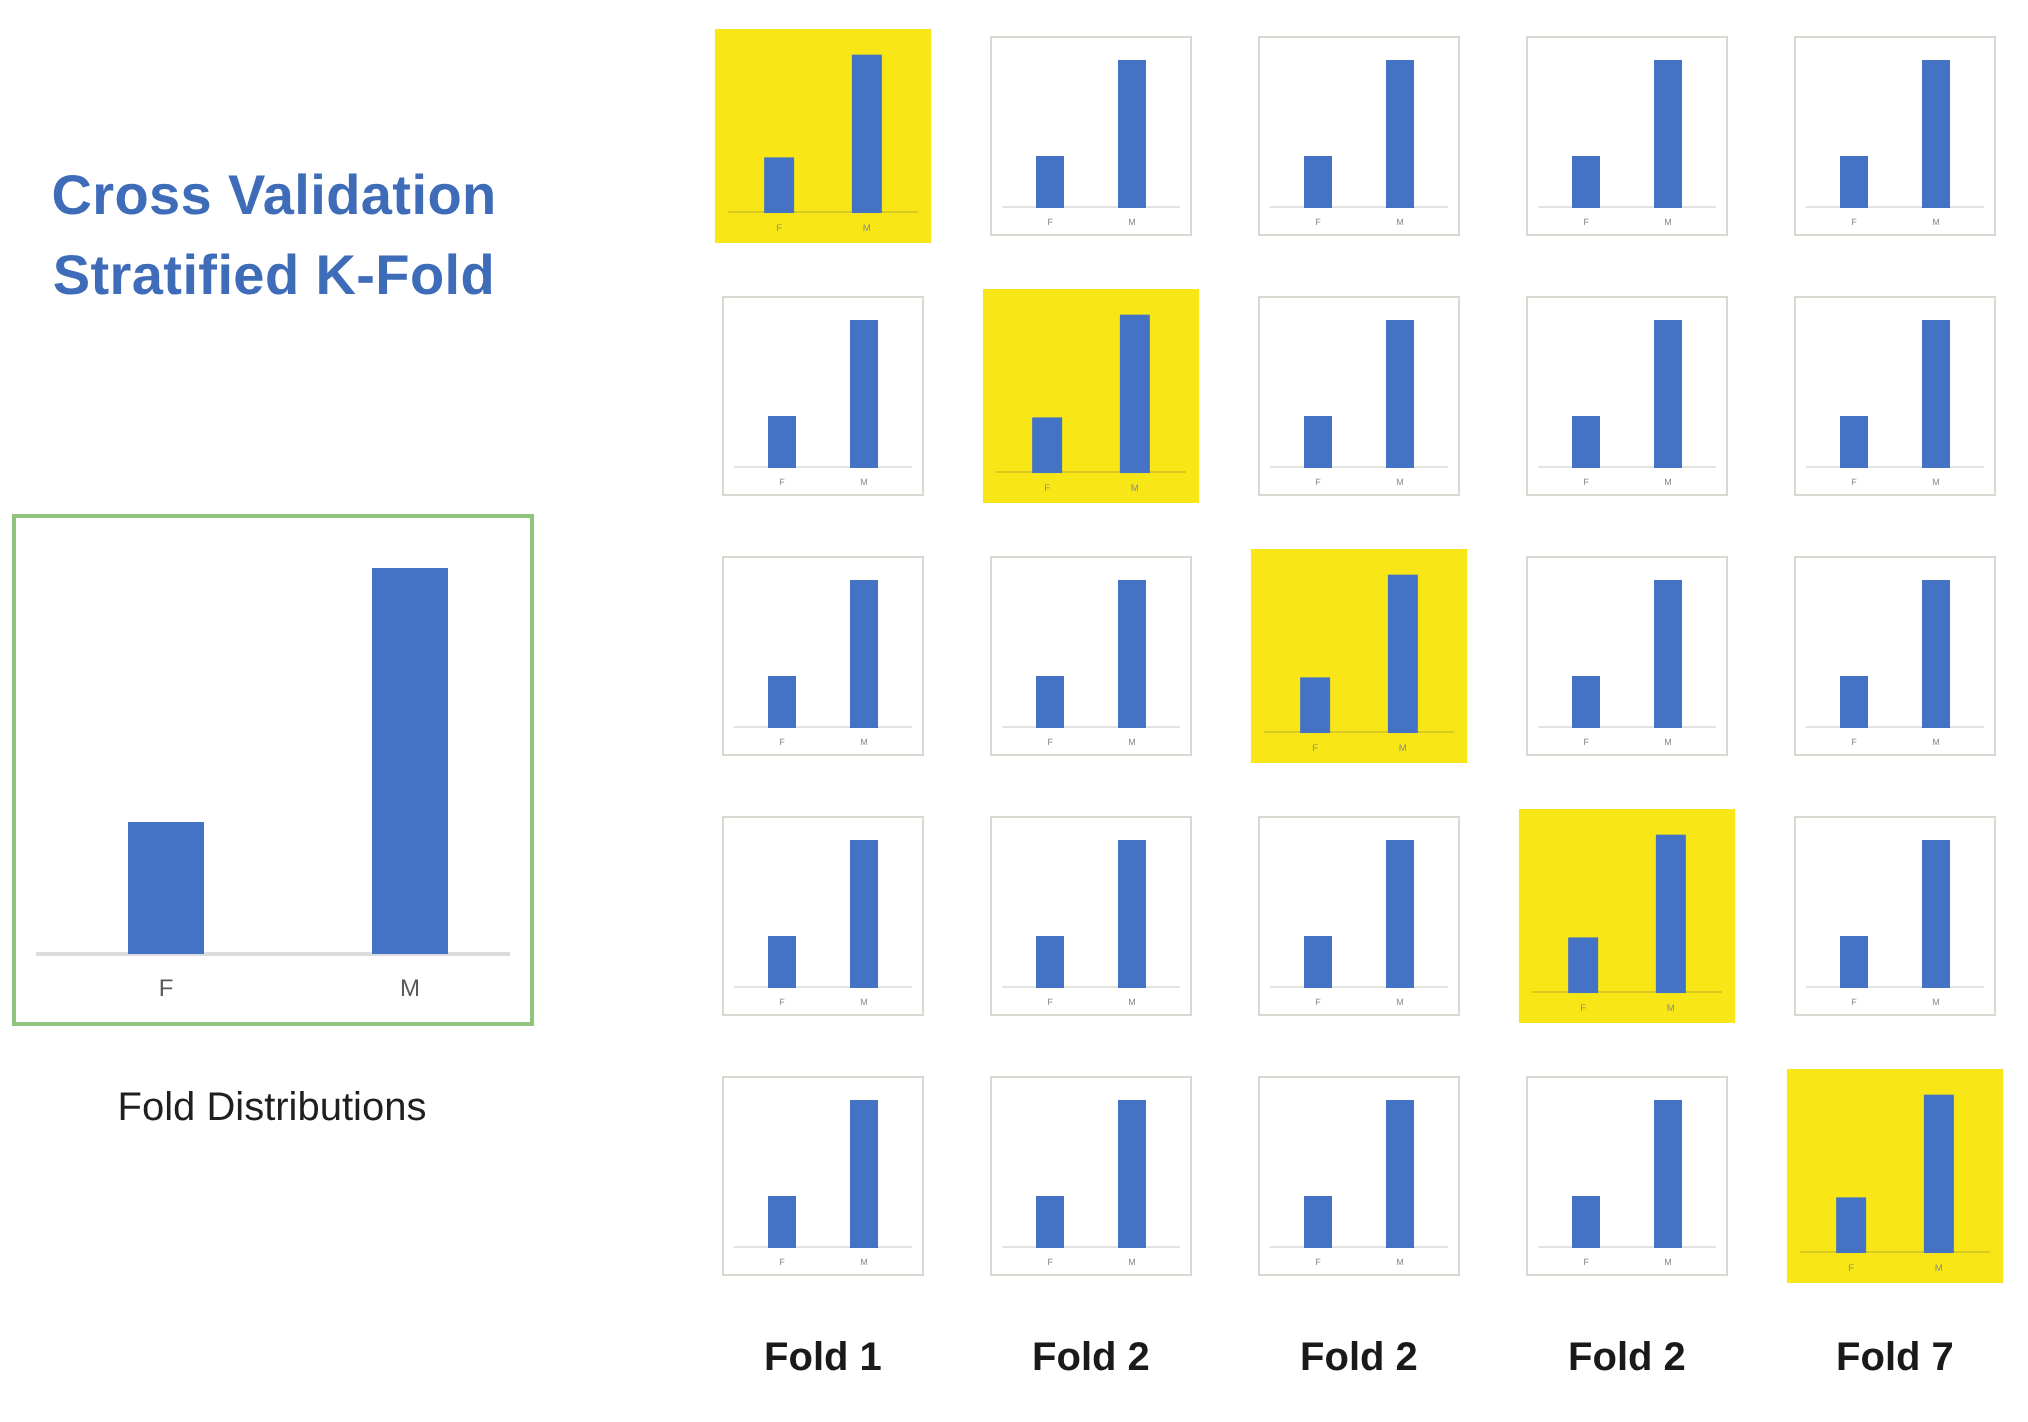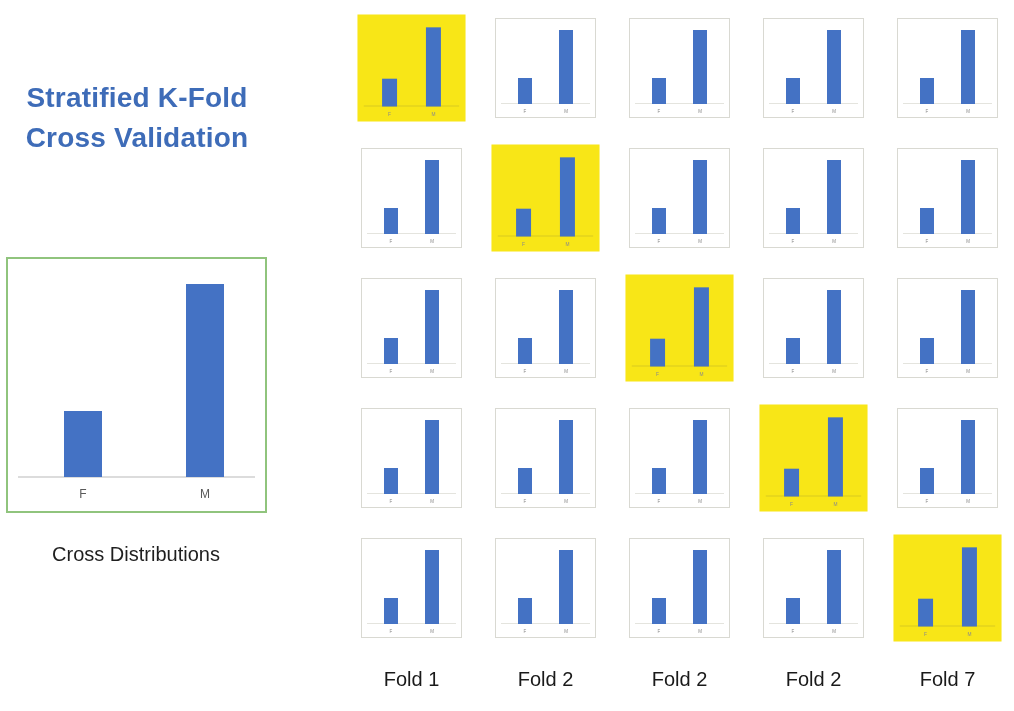--- a/index.html
+++ b/index.html
@@ -64,41 +64,41 @@
     font-size: 6px; line-height: 1; color: #8a8a8a;
     transform: scale(0.75); transform-origin: center bottom;
   }
   .mini-label.c0 { left: 22%; }
   .mini-label.c1 { left: 64%; }
   .fold-labels {
     position: absolute; left: 361px; top: 668px;
     display: grid; grid-template-columns: repeat(5, 101px); column-gap: 33px;
   }
   .fold-label {
-    text-align: center; font-size: 20px; font-weight: 400; color: #1a1a1a;
+    text-align: center; font-size: 20px; font-weight: 700; color: #1a1a1a;
   }
 </style>
 </head>
 <body>
 
 <div>
 
   <div class="title-block" style="color: rgb(62, 108, 184);">
+    <div>Cross Validation</div>
     <div>Stratified K-Fold</div>
-    <div>Cross Validation</div>
   </div>
 
   <div class="class-box" style="border-color: rgb(144, 196, 125);">
     <div class="cb-baseline"></div>
     <div class="cb-bar f" style="background: rgb(68, 114, 196); height: 66px;"></div>
     <div class="cb-bar m" style="background: rgb(68, 114, 196); height: 193px;"></div>
     <div class="cb-label f">F</div>
     <div class="cb-label m">M</div>
   </div>
-  <div class="caption">Cross Distributions</div>
+  <div class="caption">Fold Distributions</div>
 
   <div class="grid" id="fold-grid">
       <div class="cell hl" style="border-color: transparent; background: rgb(248, 230, 23);">
         <div class="mini-baseline"></div>
         <div class="mini-bar c0" style="background: rgb(68, 114, 196); height: 26px;"></div>
         <div class="mini-label c0">F</div>
         <div class="mini-bar c1" style="background: rgb(68, 114, 196); height: 74px;"></div>
         <div class="mini-label c1">M</div>
       </div>
       <div class="cell" style="border-color: rgb(217, 217, 210);">

